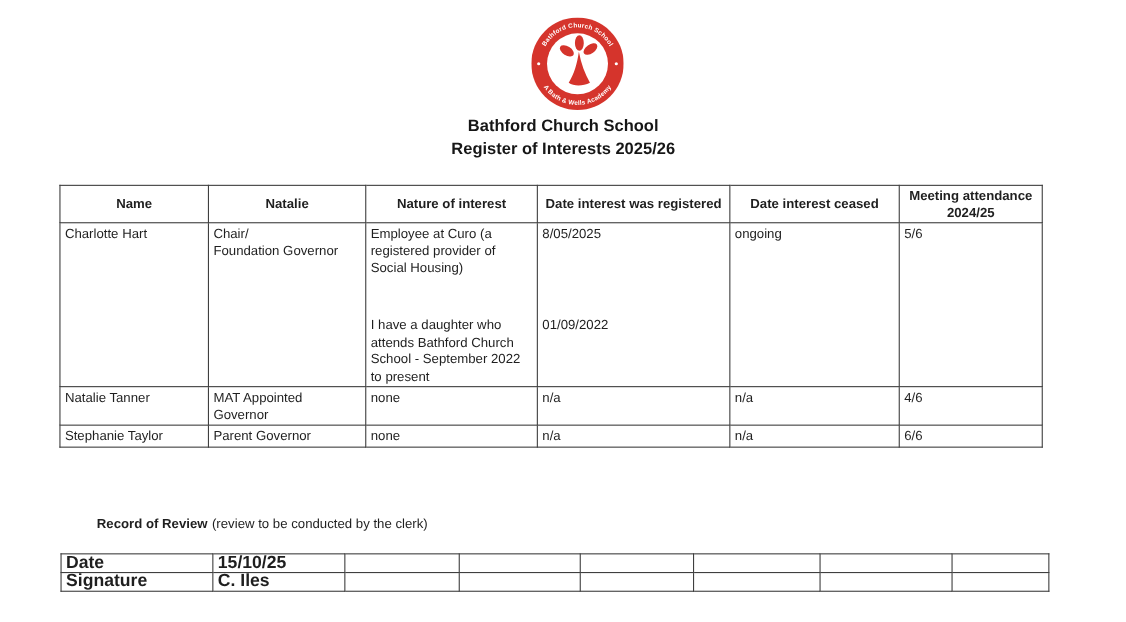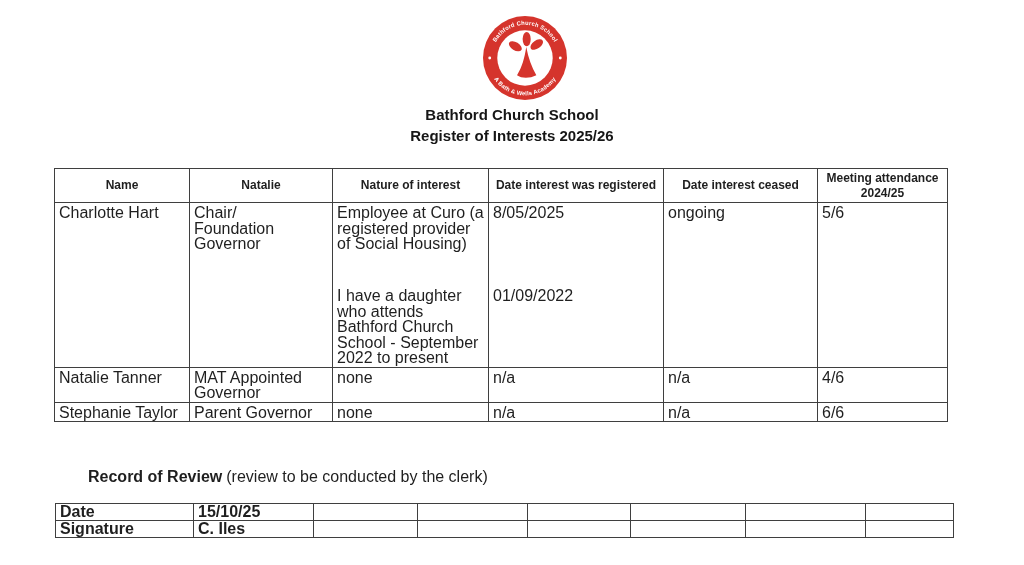--- a/index.html
+++ b/index.html
@@ -11,32 +11,32 @@
   .arc-text { font-family:"Liberation Sans", sans-serif; font-size:6.9px; font-weight:bold; fill:#ffffff; letter-spacing:0.25px; }
 
   .titles { position:absolute; left:0; top:104px; width:1024px; text-align:center;
             font-size:15px; font-weight:bold; line-height:21px; color:#161616; }
 
   table { border-collapse:collapse; table-layout:fixed; }
   .register { position:absolute; left:54px; top:168px; width:893px; }
   .register th, .register td { border:1px solid #3f3f3f; }
   .register th { font-size:12px; font-weight:bold; text-align:center; vertical-align:middle;
                  padding:2px 3px; line-height:14.5px; }
-  .register td { font-size:16px; vertical-align:top; text-align:left;
+  .register td { font-size:12px; vertical-align:top; text-align:left;
                  padding:2px 4px 1px 4px; line-height:15.5px; }
   tr.h-head { height:33px; }
   tr.h1 { height:148px; }
   tr.h2 { height:32px; }
   tr.h3 { height:34px; }
   tr.h4 { height:18px; }
   tr.h5 { height:19px; }
   .preline { white-space:pre-line; }
   .dual-first { min-height:83px; }
 
-  .review-line { position:absolute; left:88px; top:469px; font-size:16px; line-height:15px; }
+  .review-line { position:absolute; left:88px; top:469px; font-size:12px; line-height:15px; }
   .review-line .lbl { font-weight:bold; }
   .review-line .note { margin-left:4px; }
 
   .review-table { position:absolute; left:55px; top:503px; width:898px; }
   .review-table td { border:1px solid #3f3f3f; height:17px; font-size:16px; font-weight:bold;
                      padding:0 4px; line-height:16px; vertical-align:middle; text-align:left; }
 </style>
 </head>
 <body>
 

